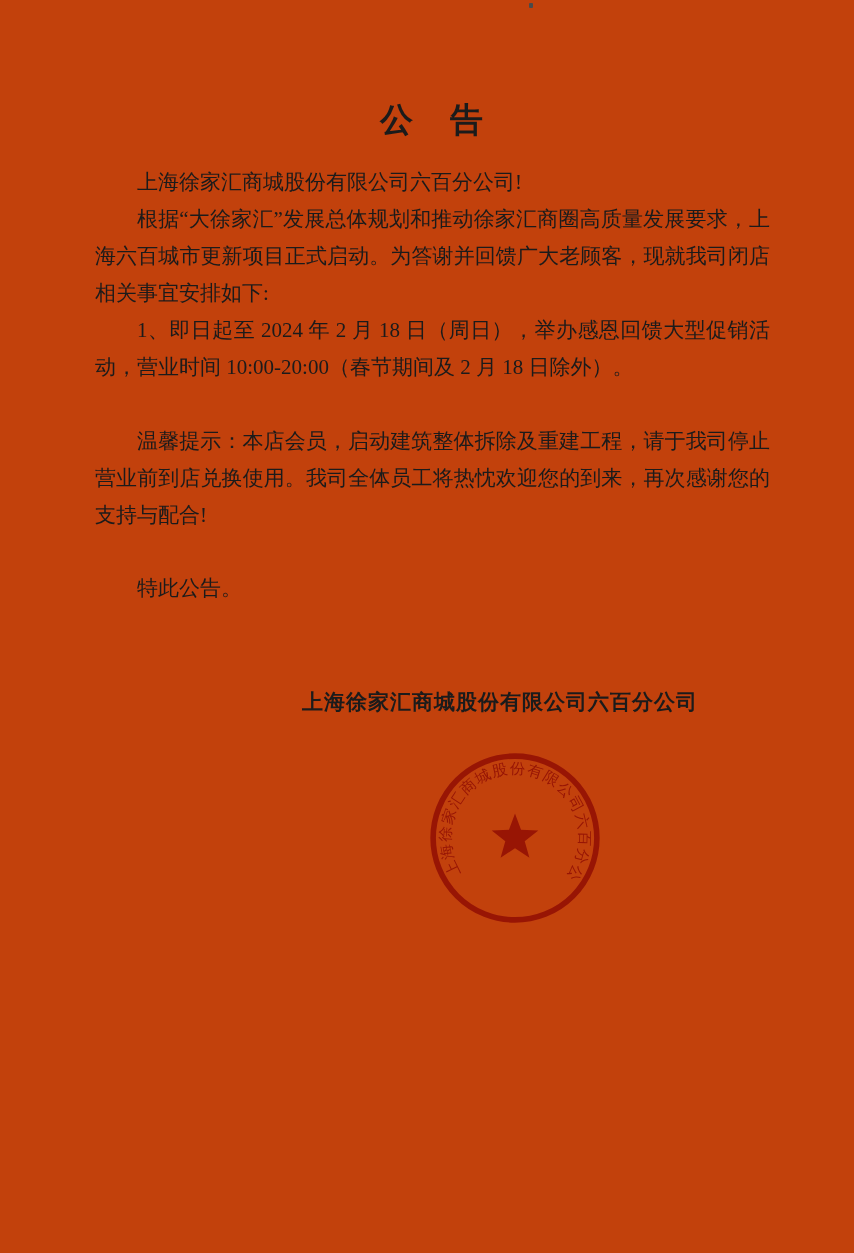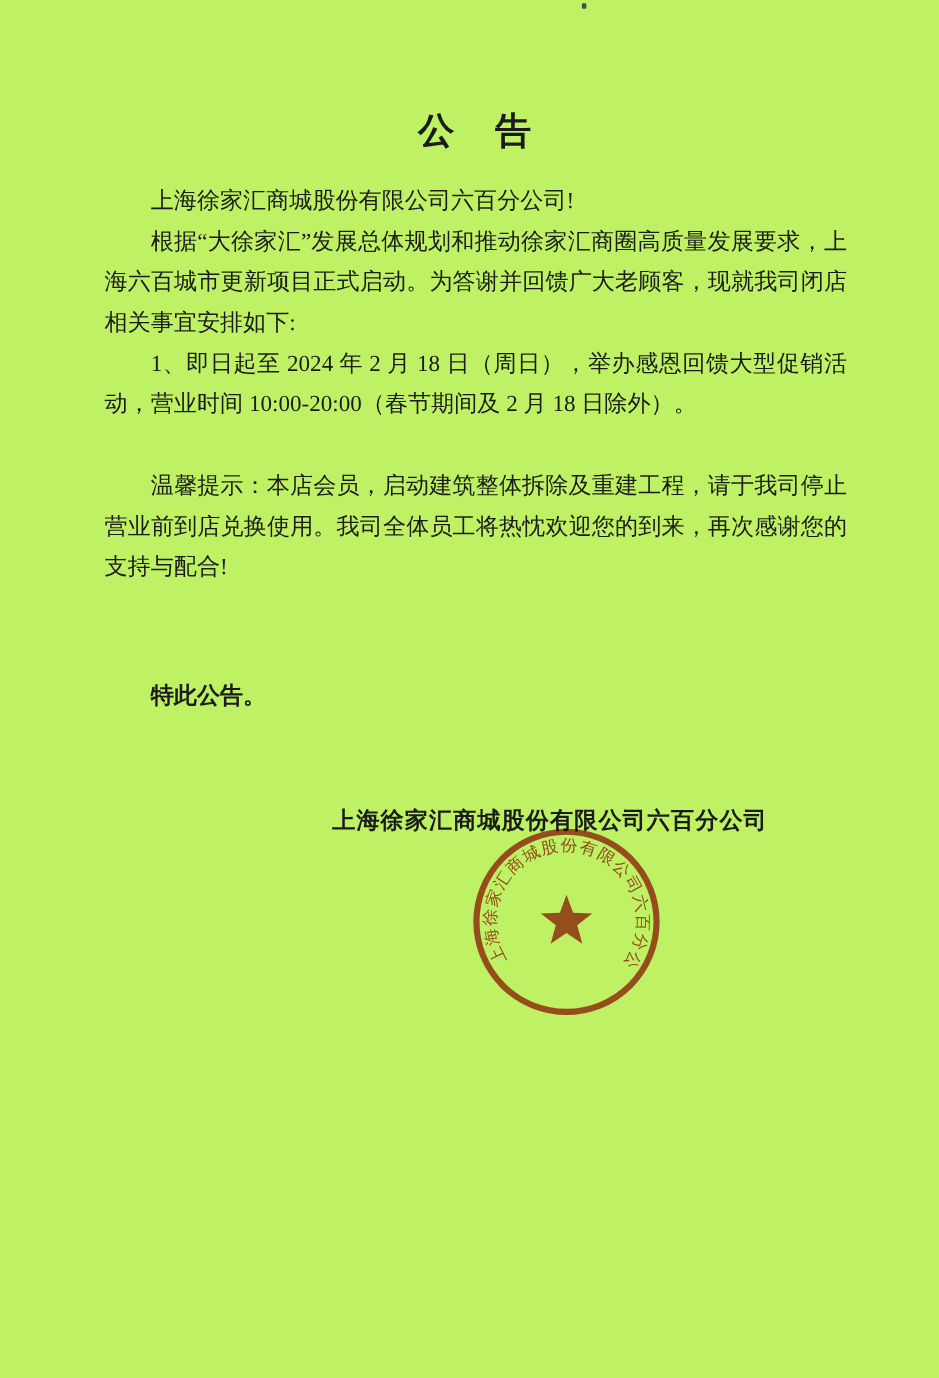--- a/index.html
+++ b/index.html
@@ -2,21 +2,21 @@
 <html><head>
 <meta charset="utf-8">
 <style>
   * { margin: 0; padding: 0; box-sizing: border-box; }
   html, body { background: #e8e8e8; }
   .page {
     position: relative;
     width: 854px;
     height: 1253px;
     margin: 0 auto;
-    background: #bef264;
+    background: #c2410c;
     color: #1b1b1b;
     font-family: "Liberation Serif", "DejaVu Serif", serif;
     overflow: hidden;
   }
   .speck {
     position: absolute;
     left: 529px;
     top: 3px;
     width: 4px;
     height: 5px;
@@ -42,21 +42,21 @@
     line-height: 37px;
   }
   .para {
     font-size: 21px;
     line-height: 37px;
     text-indent: 2em;
     text-align: justify;
     text-justify: inter-ideograph;
   }
   .para.gap-one { margin-top: 37px; }
-  .para.gap-two { margin-top: 80px; font-weight: bold; }
+  .para.gap-two { margin-top: 36px; }
   .sign-block {
     margin-top: 76px;
     margin-left: auto;
     margin-right: 72px;
     width: fit-content;
     text-align: center;
   }
   .signature {
     font-size: 21px;
     font-weight: bold;

